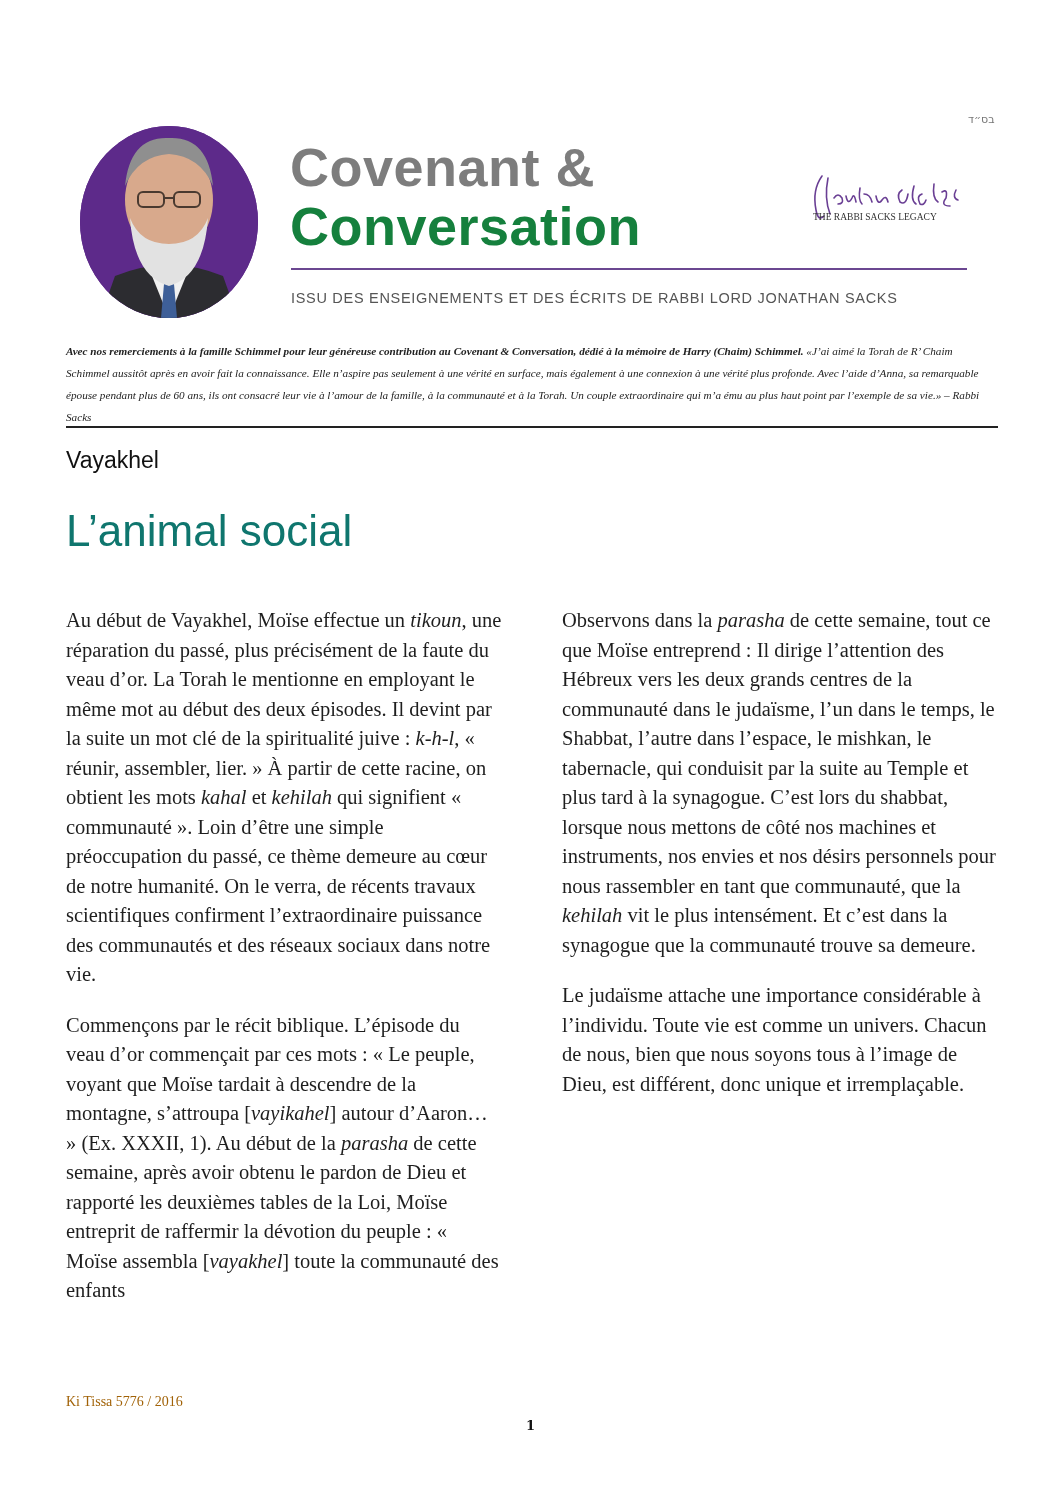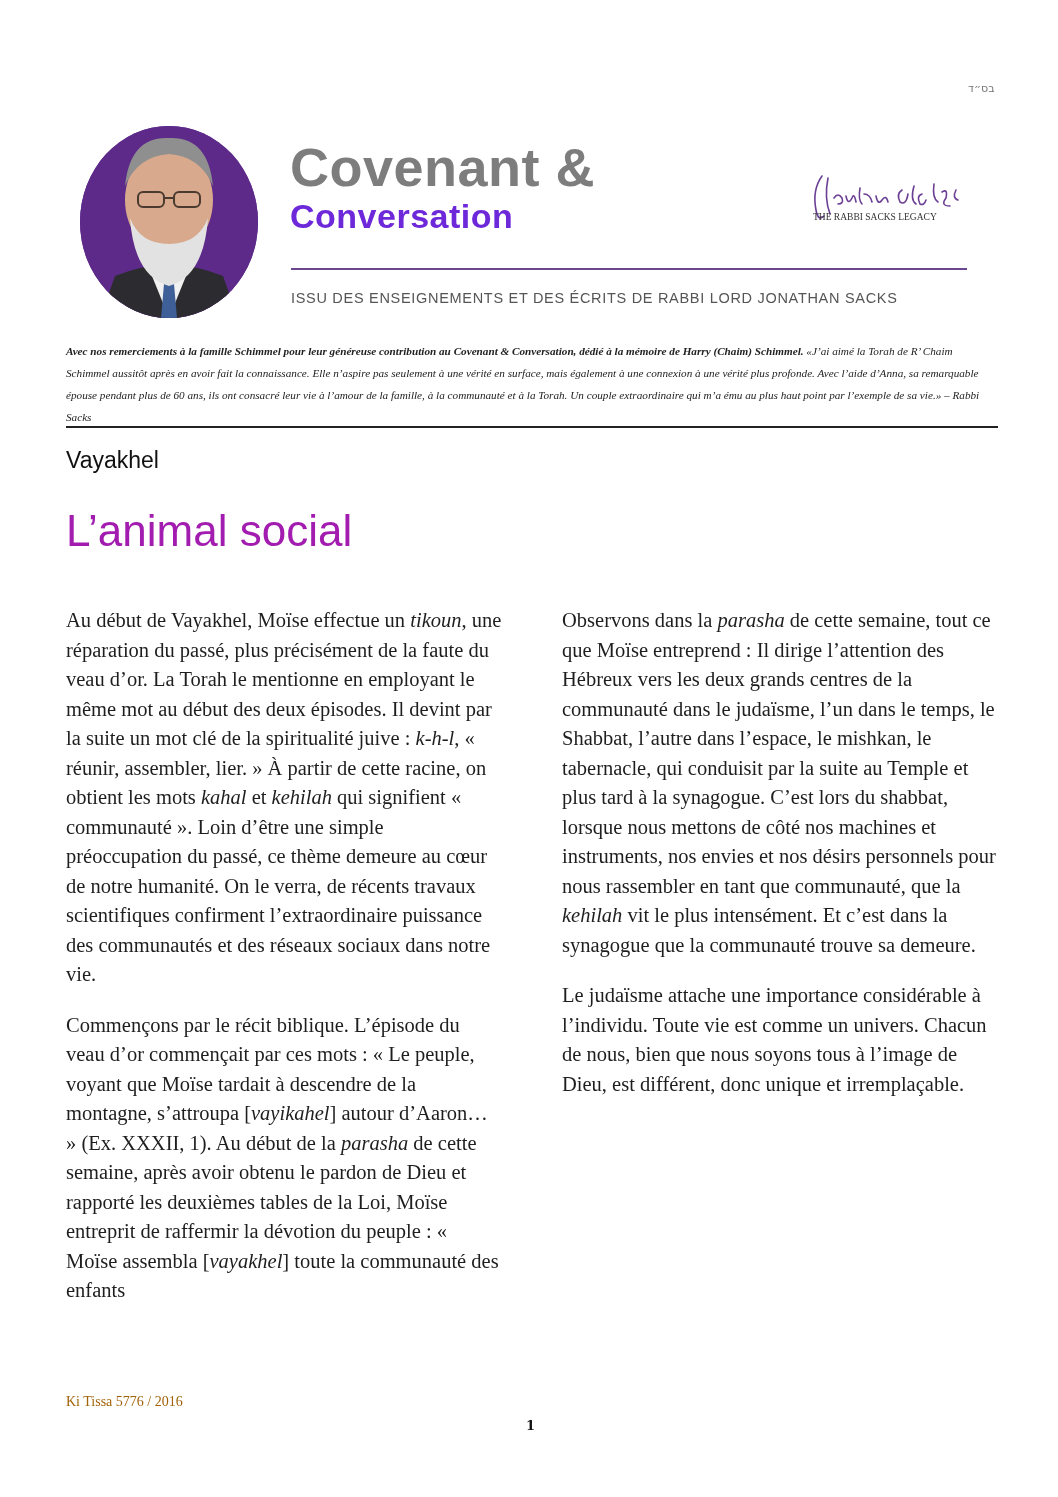--- a/index.html
+++ b/index.html
@@ -1,30 +1,30 @@
 <!DOCTYPE html>
 <html><head>
 <meta charset="utf-8">
 <style>
   html, body { margin: 0; padding: 0; background: #ffffff; }
   body { width: 1058px; height: 1497px; position: relative; overflow: hidden; color: #1a1a1a; }
   .abs { position: absolute; }
-  .bsd { left: 968px; top: 82px; font-family: "DejaVu Sans", sans-serif; font-size: 11px; color: #777; direction: rtl; }
+  .bsd { left: 968px; top: 113px; font-family: "DejaVu Sans", sans-serif; font-size: 11px; color: #777; direction: rtl; }
   .portrait { left: 80px; top: 126px; width: 178px; height: 192px; border-radius: 50%; background: #5d2a8a; overflow: hidden; }
   .brand1 { left: 290px; top: 140px; font-family: "Liberation Sans", sans-serif; font-weight: 700; font-size: 54px; color: #7d7d7d; letter-spacing: 0.5px; line-height: 1; }
-  .brand2 { left: 290px; top: 199px; font-family: "Liberation Sans", sans-serif; font-weight: 700; font-size: 34px; color: #6d28d9; letter-spacing: 0.5px; line-height: 1; text-align: center; }
+  .brand2 { left: 290px; top: 199px; font-family: "Liberation Sans", sans-serif; font-weight: 700; font-size: 54px; color: #15803d; letter-spacing: 0.5px; line-height: 1; text-align: center; }
   .brand-rule { left: 291px; top: 268px; width: 676px; height: 2px; background: #6b4791; }
   .tagline { left: 291px; top: 290px; font-family: Liberation Sans, sans-serif; font-size: 14.5px; color: #555; letter-spacing: 0.7px; }
   .sig { left: 810px; top: 170px; width: 160px; height: 60px; }
   .legacy { left: 813px; top: 212px; font-family: "Liberation Serif", serif; font-size: 9.5px; color: #333; text-align: right; }
   .dedication { left: 66px; top: 340px; width: 928px; text-align: left; font-family: Liberation Serif, serif; font-style: italic; font-size: 11.2px; line-height: 22px; color: #222; }
   .dedication b { font-weight: 700; }
   .hrule { left: 66px; top: 426px; width: 932px; height: 2px; background: #222; }
   .parasha { left: 66px; top: 447px; font-family: "Liberation Sans", sans-serif; font-size: 23px; color: #111; }
-  .title { left: 66px; top: 506px; font-family: "Liberation Sans", sans-serif; font-size: 44px; color: #a21caf; }
+  .title { left: 66px; top: 506px; font-family: "Liberation Sans", sans-serif; font-size: 44px; color: #0f766e; }
   .col { top: 606px; width: 436px; font-family: "Liberation Serif", serif; font-size: 20.5px; line-height: 29.5px; color: #1e1e1e; }
   .col p { margin: 0 0 21px 0; }
   .col i { font-style: italic; }
   .col1 { left: 66px; }
   .col2 { left: 562px; }
   .footer { left: 66px; top: 1394px; font-family: Liberation Serif, serif; font-size: 14px; color: #a16207; }
   .pagenum { left: 526px; top: 1418px; font-family: "DejaVu Serif", serif; font-size: 13px; font-weight: 700; color: #111; }
 </style>
 </head>
 <body>

